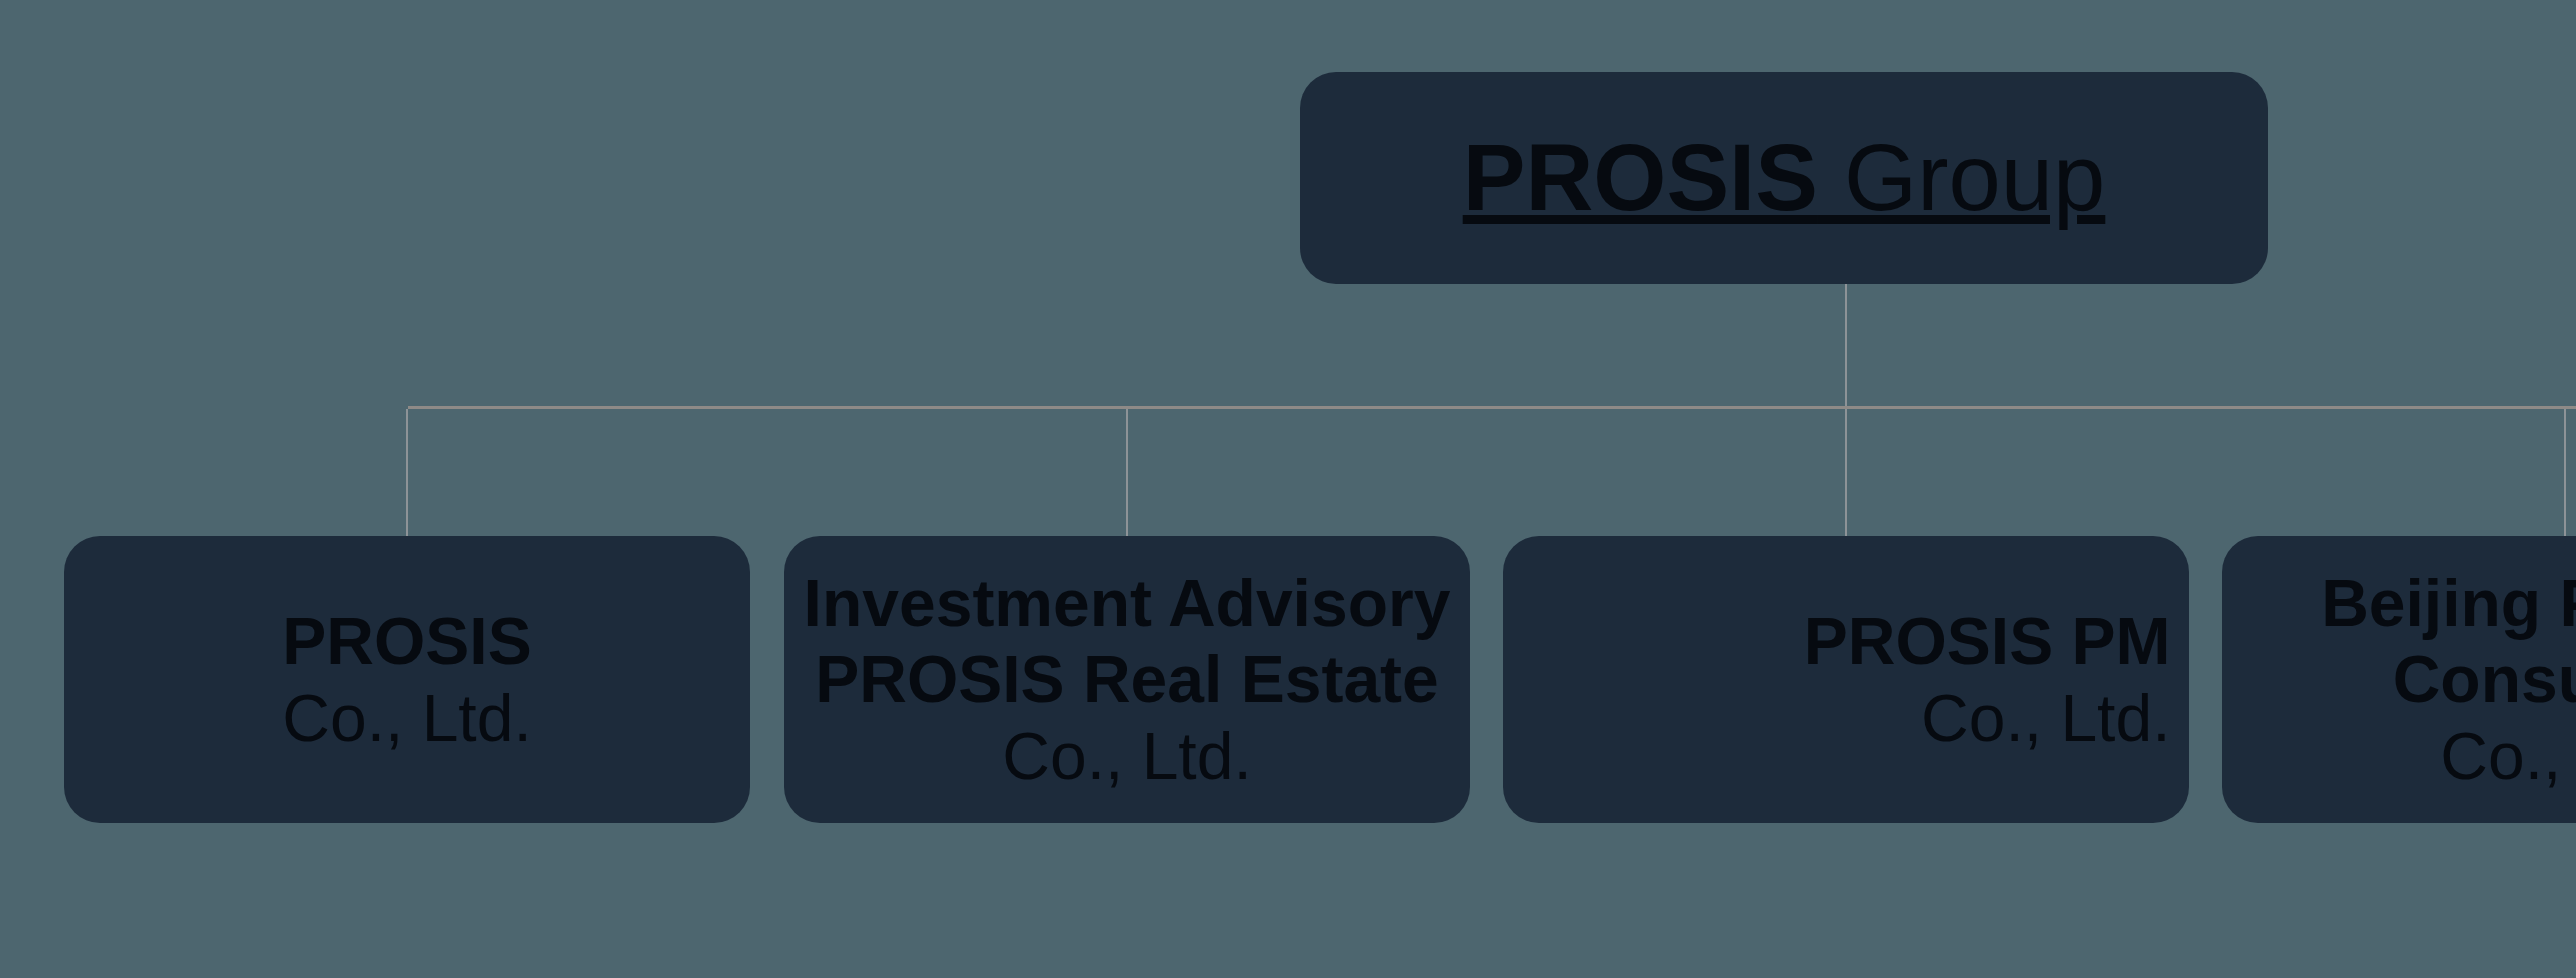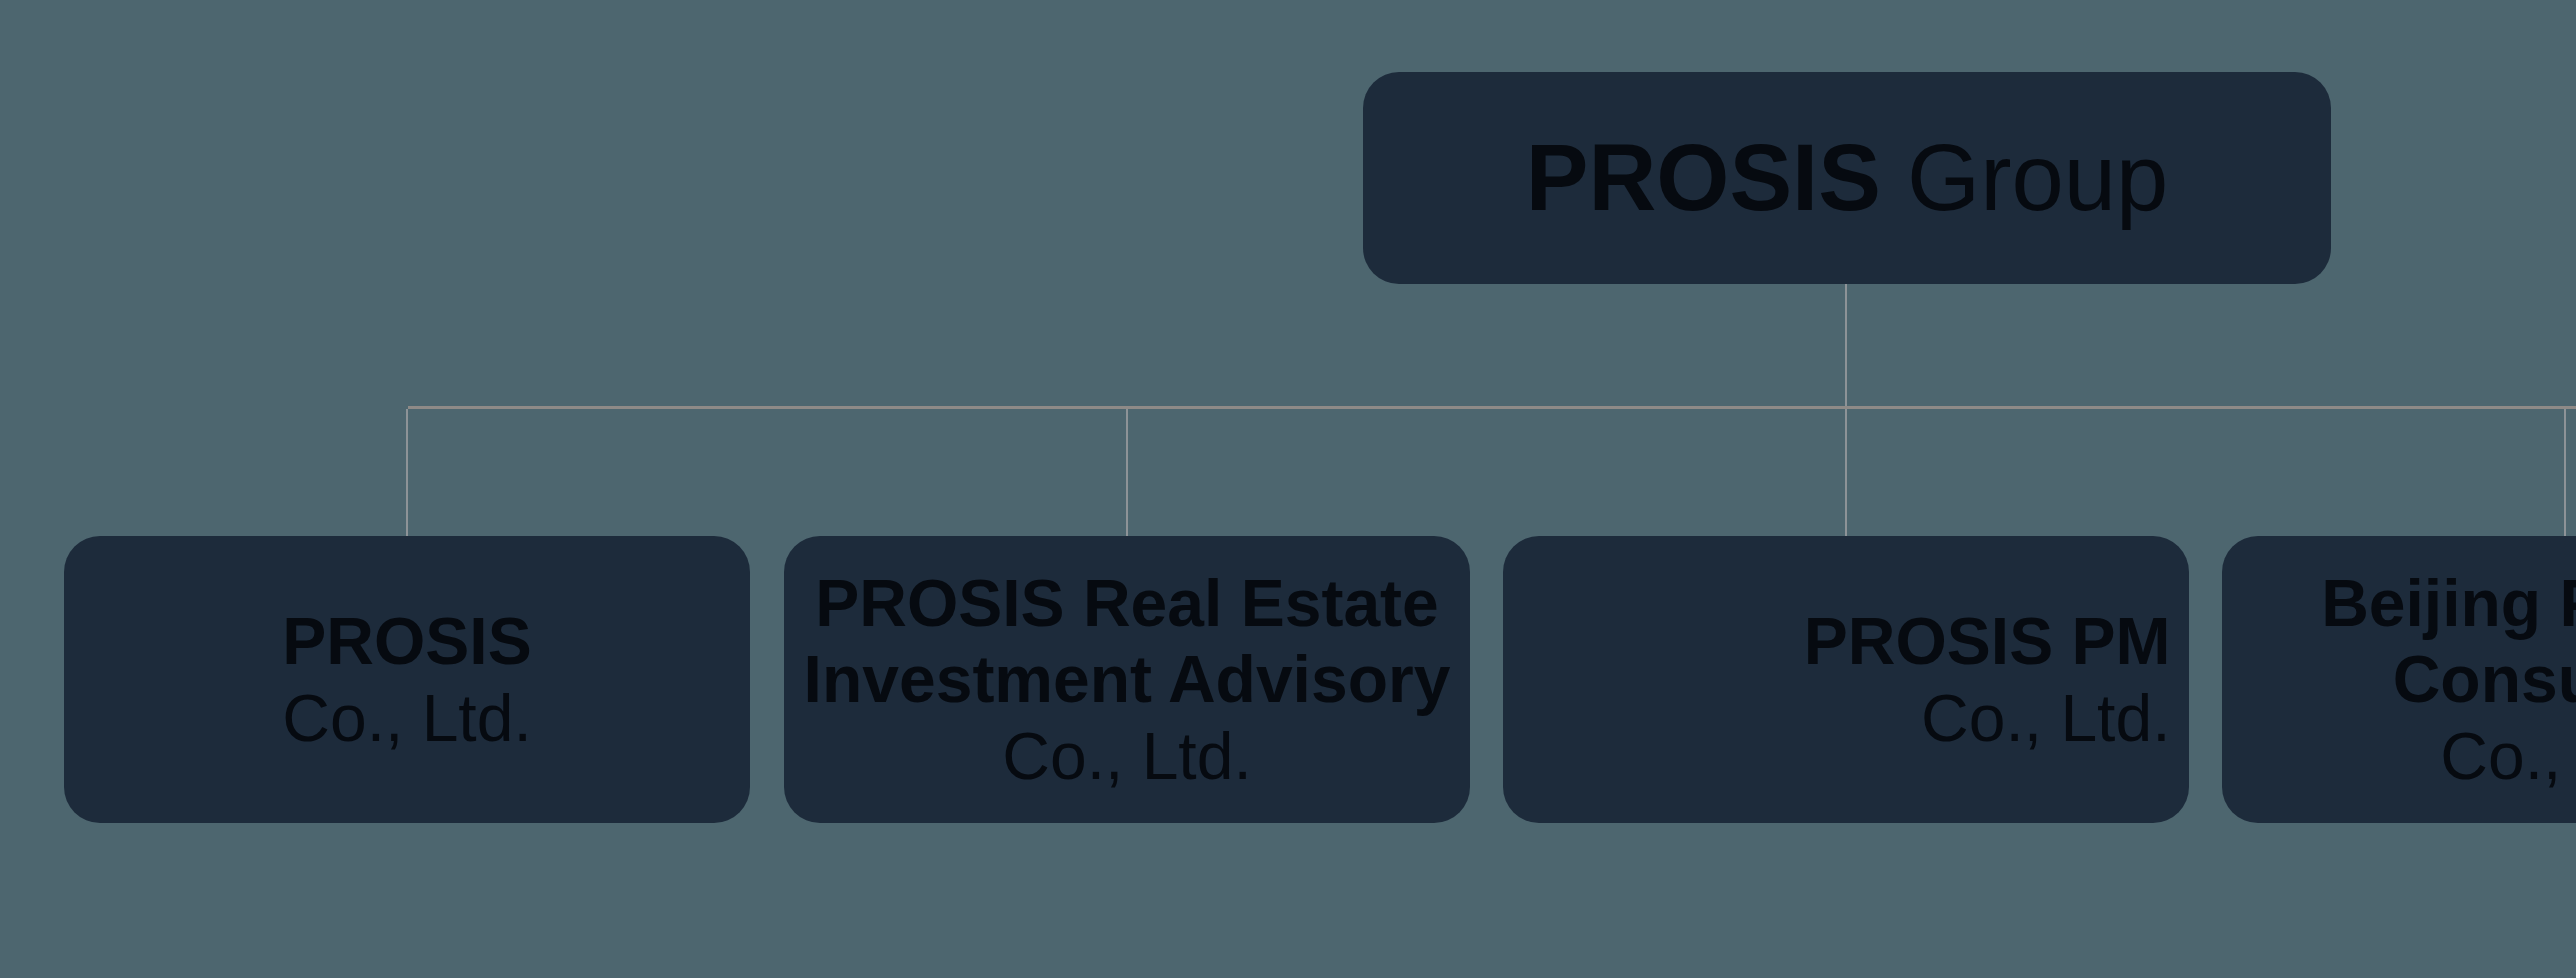--- a/index.html
+++ b/index.html
@@ -25,25 +25,26 @@
     background:var(--node);
     border-radius:36px;
     display:flex;
     flex-direction:column;
     align-items:center;
     justify-content:center;
     text-align:center;
     box-sizing:border-box;
   }
   .root-node{
-    left:1363px;top:72px;
+    left:1300px;top:72px;
     width:968px;height:212px;
     font-size:94px;
     line-height:1.1;
     white-space:pre;
+    text-decoration:underline;
   }
   .root-node .bold{font-weight:700;}
   .root-node .regular{font-weight:400;}
   .child-node{
     top:536px;
     width:686px;height:287px;
     padding:0 18.5px;
     font-size:66px;
     line-height:1.16;
   }
@@ -89,22 +90,22 @@
 <div class="connector drop d3"></div>
 <div class="connector drop d4"></div>
 
 <div class="node child-node c1">
   <div class="line bold">PROSIS</div>
   <div class="line bold"></div>
   <div class="line regular">Co., Ltd.</div>
 </div>
 
 <div class="node child-node c2">
+  <div class="line bold">Investment Advisory</div>
   <div class="line bold">PROSIS Real Estate</div>
-  <div class="line bold">Investment Advisory</div>
   <div class="line regular">Co., Ltd.</div>
 </div>
 
 <div class="node child-node c3">
   <div class="line bold">PROSIS PM</div>
   <div class="line bold"></div>
   <div class="line regular">Co., Ltd.</div>
 </div>
 
 <div class="node child-node c4">

